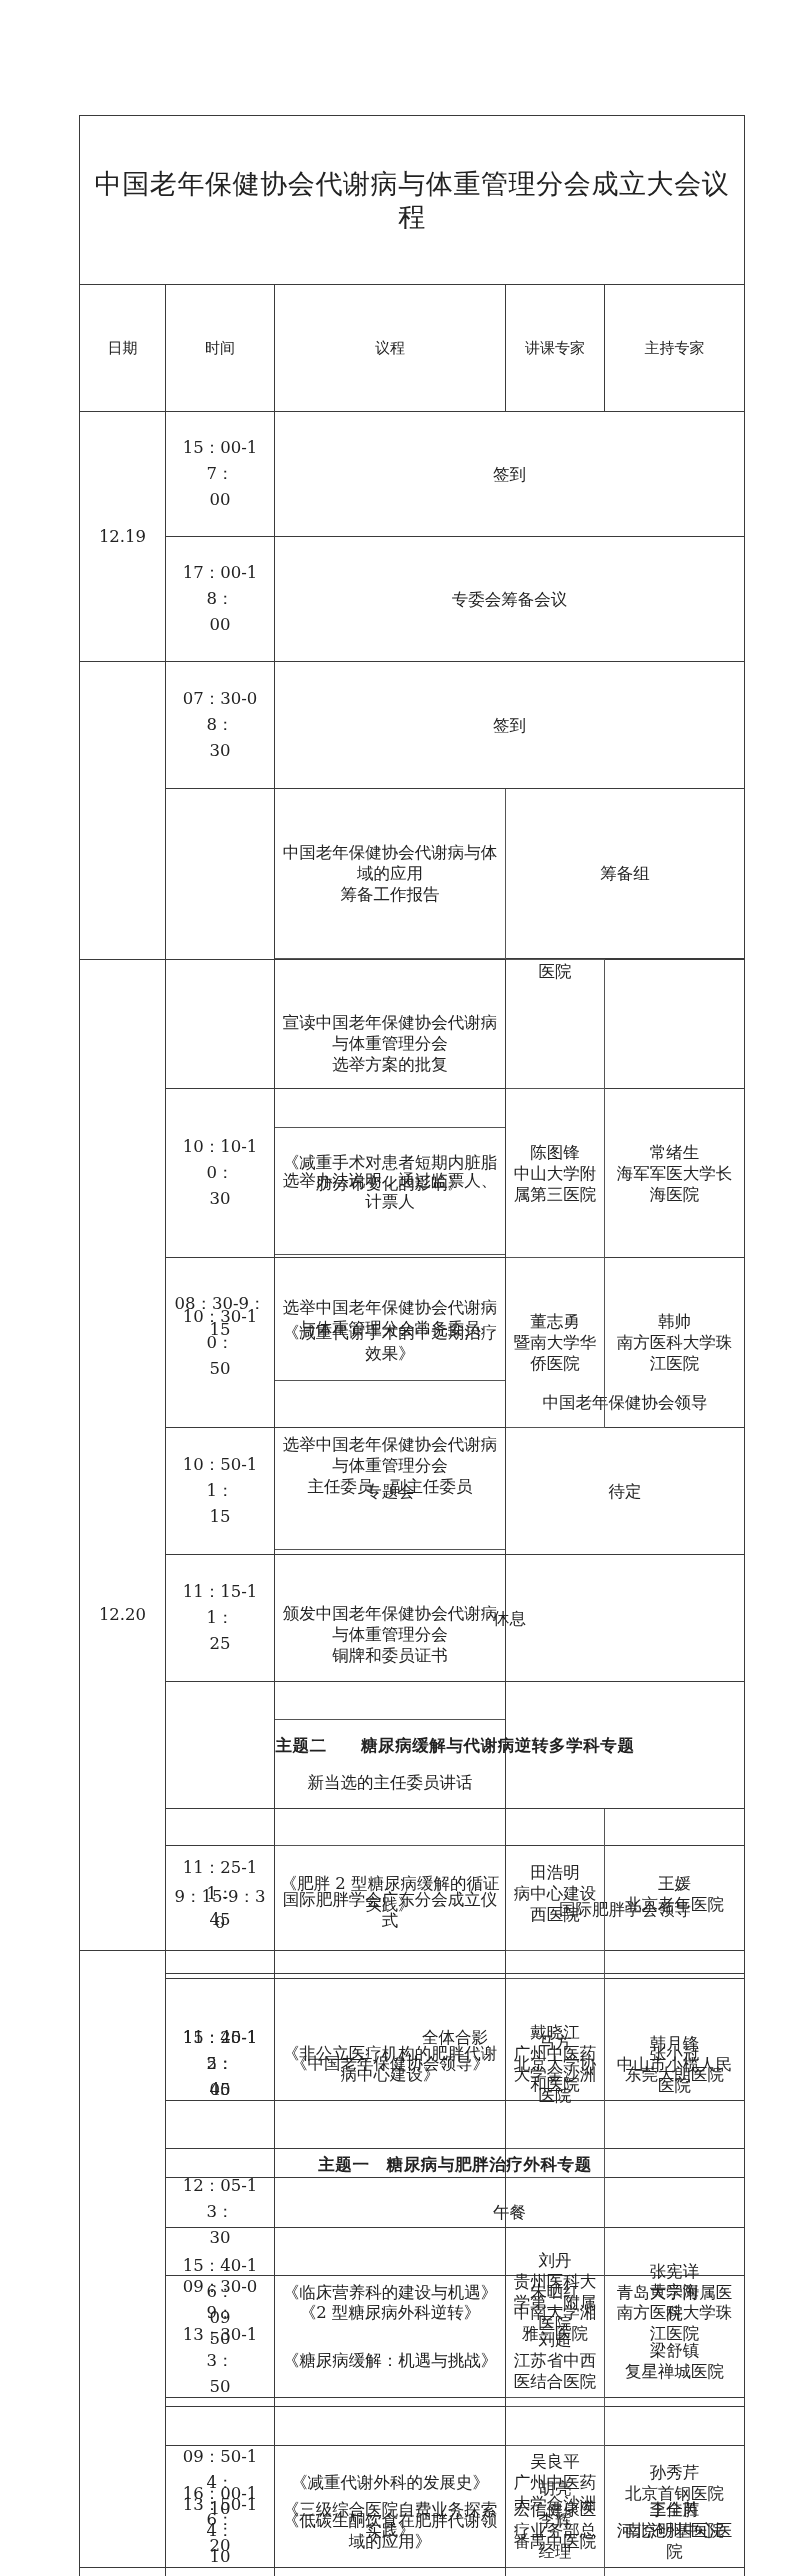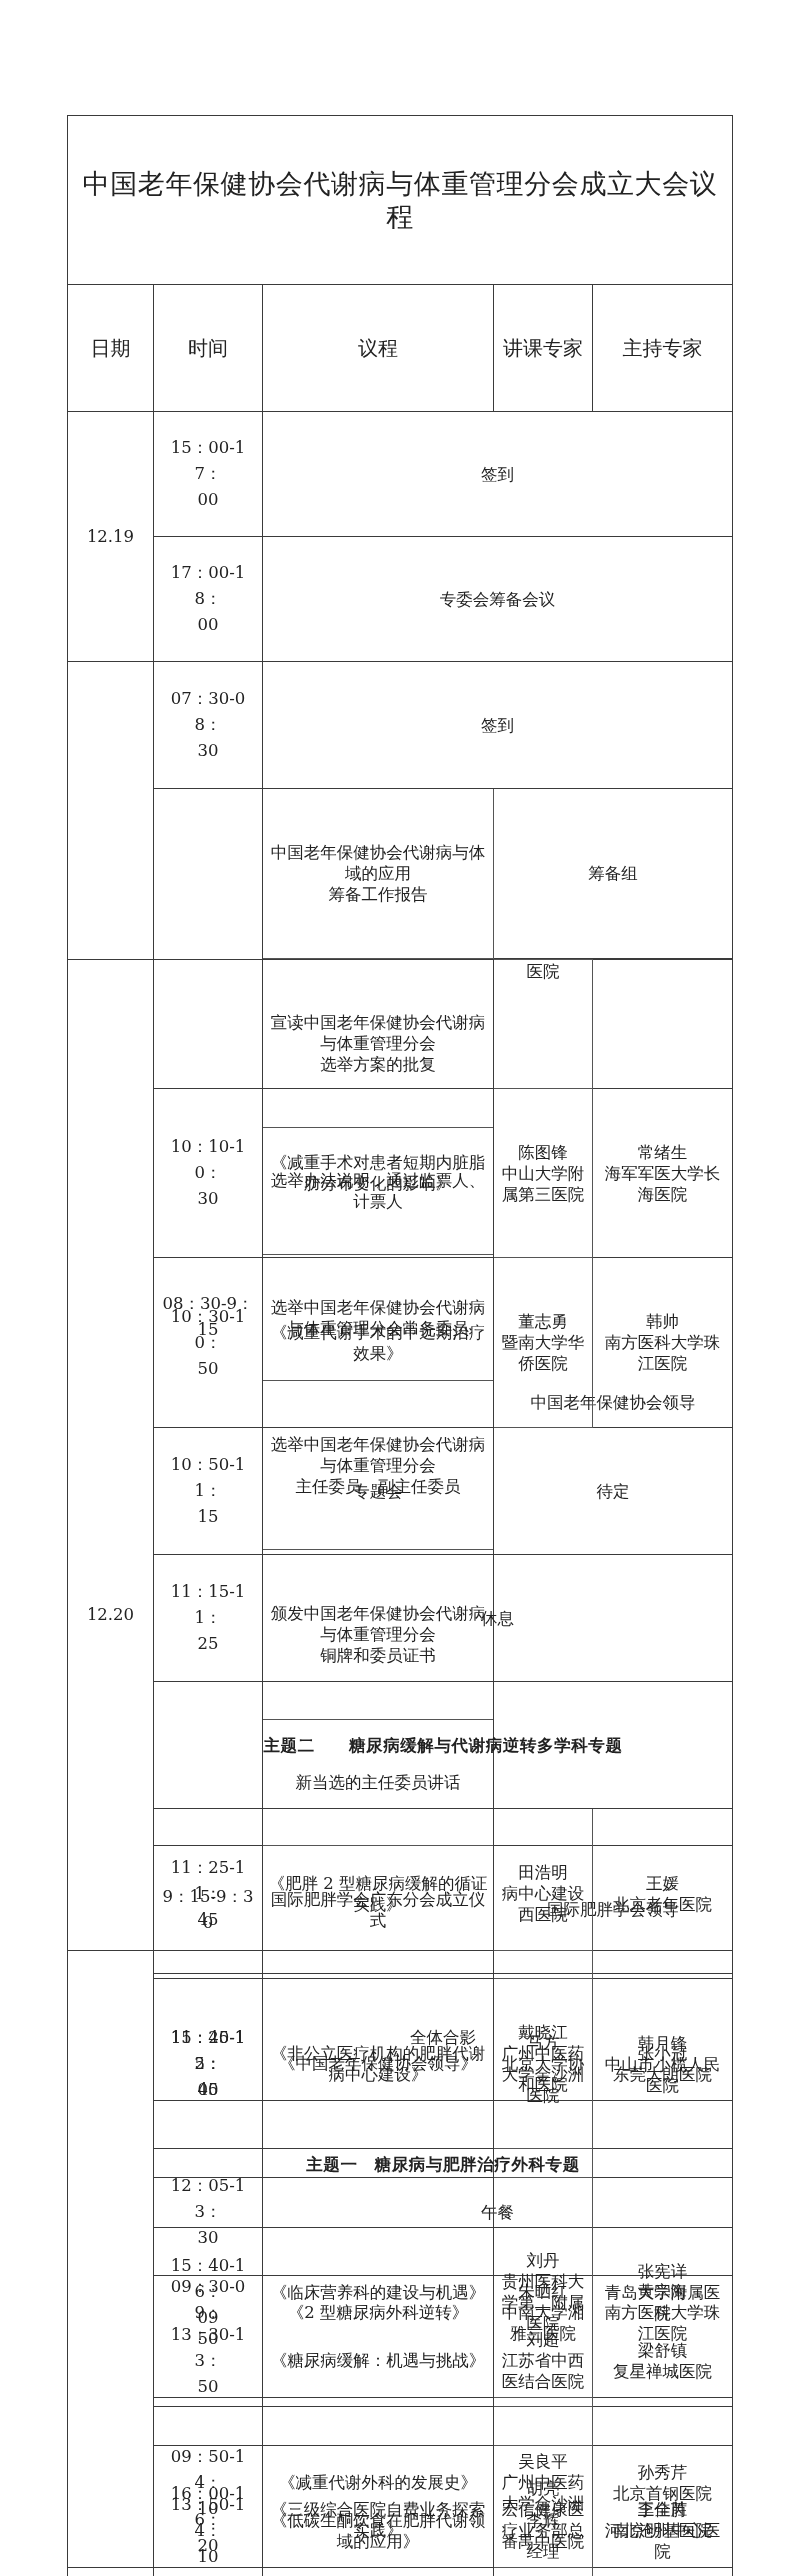--- a/index.html
+++ b/index.html
@@ -1,25 +1,25 @@
 <!DOCTYPE html>
 <html style="font-size:9.4px"><head>
 <meta charset="utf-8">
 <style>
   html, body { margin: 0; padding: 0; background: #ffffff; }
   body { width: 806px; height: 2576px; position: relative; overflow: hidden;
          font-family: "DejaVu Serif", "Liberation Serif", serif; color: #222; }
-  .page { position: absolute; left: 67px; width: 658px; border-radius: 10px; }
+  .page { position: absolute; left: 79px; width: 658px; border-radius: 10px; }
   table { border-collapse: collapse; width: 666px; table-layout: fixed; }
   td { border: 1.2px solid #3a3a3a; text-align: center; vertical-align: middle;
        font-size: 16.5px; line-height: 21px; padding: 1.2px 3.5px; box-sizing: border-box;
        white-space: pre-line; word-break: break-all; }
   td.inner { border-width: 0.9px; border-color: #555; }
   .title { font-size: 27px; line-height: 33px; letter-spacing: 0.6px; }
-  .hdr { font-size: 20px; margin-top: 40px; }
+  .hdr { font-size: 15px; margin-top: 40px; }
   .time { font-size: 16.5px; line-height: 26px; }
   .theme { letter-spacing: 0.6px; font-weight: bold; }
 </style>
 </head>
 <body>
 
 <div class="page" style="top:115px;">
 <table>
   <colgroup>
         <col style="width:86px">

